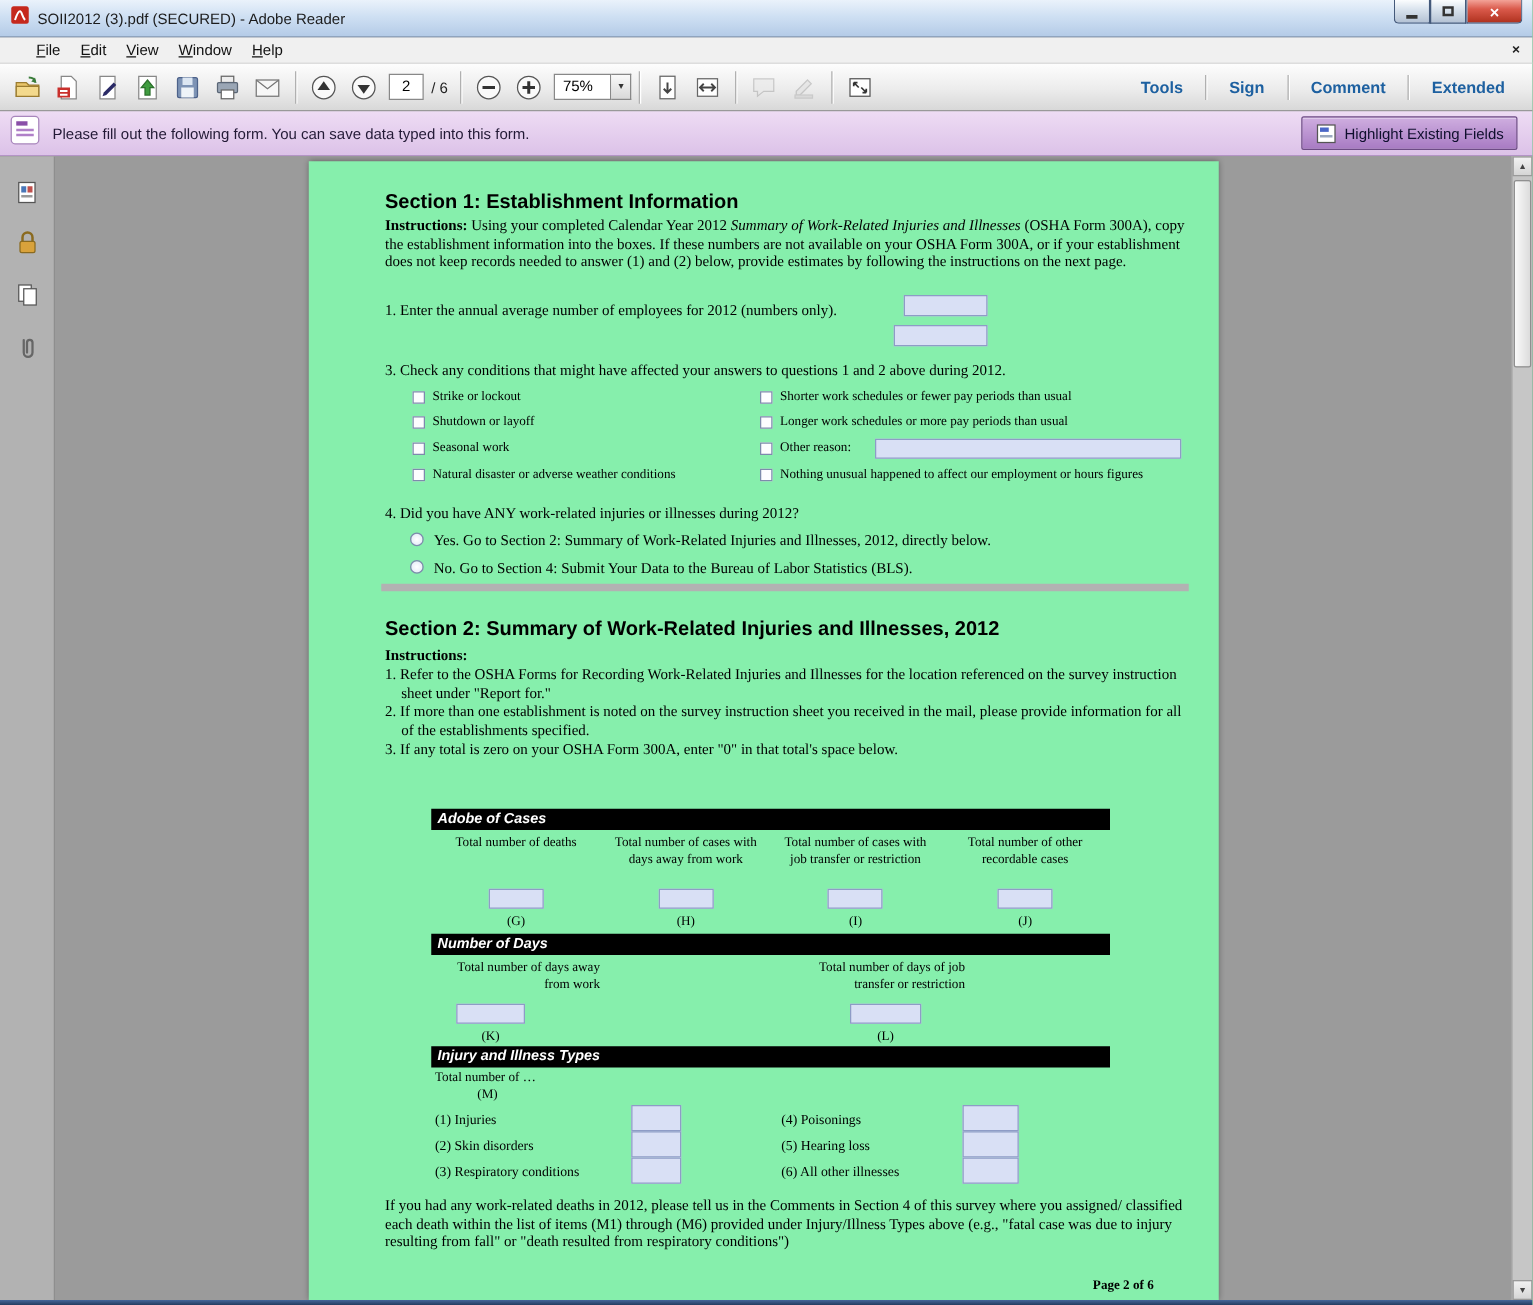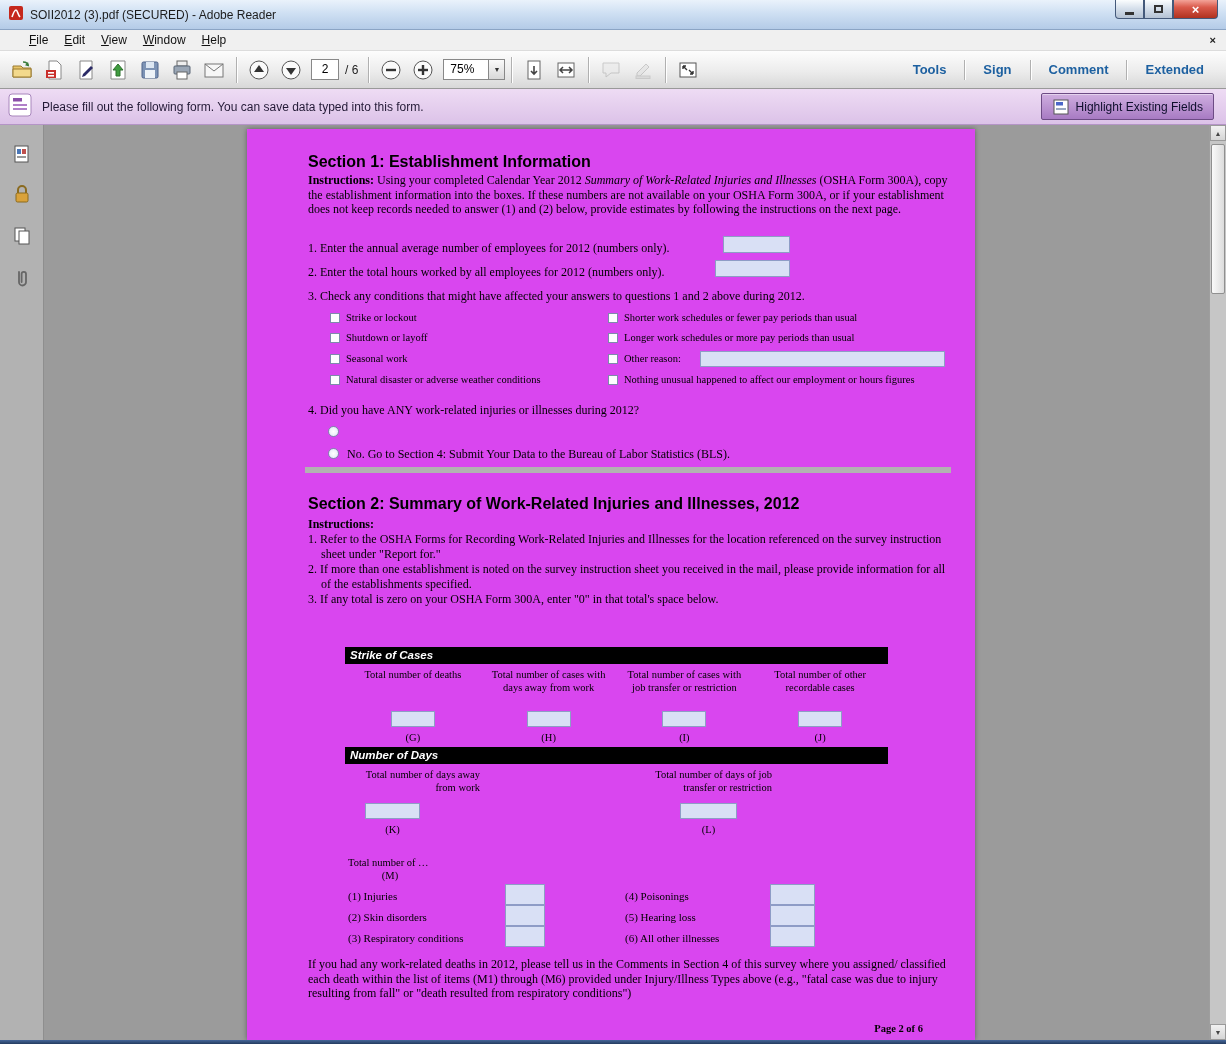--- a/index.html
+++ b/index.html
@@ -46,21 +46,21 @@
   .side-icon { position:absolute; left:11px; width:22px; height:22px; }
   .vscroll { position:absolute; right:0; top:0; width:17px; height:100%; background:#c6c6c6; border-left:1px solid #9e9e9e; }
   .scroll-btn { position:absolute; left:0; width:16px; height:16px; background:linear-gradient(#f2f2f2,#d5d5d5); border:1px solid #9a9a9a; display:flex; align-items:center; justify-content:center; font-size:7px; color:#444; }
   .scroll-btn.top { top:0; }
   .scroll-btn.bottom { bottom:0; }
   .scroll-thumb { position:absolute; left:1px; top:19px; width:14px; height:150px; background:linear-gradient(90deg,#fafafa,#dcdcdc); border:1px solid #909090; border-radius:2px; }
 
   .bottom-frame { height:4px; background:linear-gradient(#46679a,#243c60); }
 
   
-  .page { position:absolute; left:247px; top:4px; width:728px; height:911px; background:#d946ef; box-shadow:0 0 5px rgba(0,0,0,.4); font-family:"Liberation Serif",serif; color:#000; }
+  .page { position:absolute; left:247px; top:4px; width:728px; height:911px; background:#86efac; box-shadow:0 0 5px rgba(0,0,0,.4); font-family:"Liberation Serif",serif; color:#000; }
   .abs { position:absolute; }
   .sec-title { font-family:"Liberation Sans",sans-serif; font-weight:bold; font-size:16px; }
   .body-txt { font-size:12px; line-height:14.6px; }
   .field { background:#d9e0f5; border:1px solid #8e9cc6; }
   .cb { width:10px; height:10px; background:#fdfdff; border:1px solid #7e8aac; }
   .cb-label { font-size:10.5px; }
   .radio { width:11px; height:11px; border:1px solid #7e8aac; border-radius:50%; background:radial-gradient(#ffffff,#dfe6f5); }
   .radio-label { font-size:12px; }
   .divider { background:#b2b2b2; }
   .inst-item { font-size:12px; line-height:15px; padding-left:13px; text-indent:-13px; }
@@ -284,21 +284,20 @@
   <div class="page">
 
     <div class="abs sec-title" style="left:61px;top:24px">Section 1:  Establishment Information</div>
     <div class="abs body-txt" style="left:61px;top:44px;width:648px">
       <b>Instructions:</b><span> Using your completed Calendar Year 2012 </span><i>Summary of Work-Related Injuries and Illnesses</i><span>  (OSHA Form 300A), copy the establishment information into the boxes. If these numbers are not available on your OSHA Form 300A, or if your establishment does not keep records needed to answer (1) and (2) below, provide estimates by following the instructions on the next page.</span>
     </div>
 
     <div class="abs body-txt" style="left:61px;top:112px">1.  Enter the annual average number of employees for 2012 (numbers only).</div>
     <div class="abs field" style="left:476px;top:107px;width:67px;height:17px"></div>
 
-    <div class="abs body-txt" style="left:61px;top:136px">2.  Enter the total hours worked by all employees for 2012 (numbers only).</div>
     <div class="abs field" style="left:468px;top:131px;width:75px;height:17px"></div>
 
     <div class="abs body-txt" style="left:61px;top:160px">3.  Check any conditions that might have affected your answers to questions 1 and 2 above during 2012.</div>
 
     <div class="abs cb" style="left:83px;top:184px"></div>
     <div class="abs cb-label" style="left:99px;top:183px">Strike or lockout</div>
     <div class="abs cb" style="left:83px;top:204px"></div>
     <div class="abs cb-label" style="left:99px;top:203px">Shutdown or layoff</div>
     <div class="abs cb" style="left:83px;top:225px"></div>
     <div class="abs cb-label" style="left:99px;top:224px">Seasonal work</div>
@@ -310,36 +309,37 @@
     <div class="abs cb" style="left:361px;top:204px"></div>
     <div class="abs cb-label" style="left:377px;top:203px">Longer work schedules or more pay periods than usual</div>
     <div class="abs cb" style="left:361px;top:225px"></div>
     <div class="abs cb-label" style="left:377px;top:224px">Other reason:</div>
     <div class="abs field" style="left:453px;top:222px;width:245px;height:16px"></div>
     <div class="abs cb" style="left:361px;top:246px"></div>
     <div class="abs cb-label" style="left:377px;top:245px">Nothing unusual happened to affect our employment or hours figures</div>
 
     <div class="abs body-txt" style="left:61px;top:274px">4.  Did you have ANY work-related injuries or illnesses during 2012?</div>
     <div class="abs radio" style="left:81px;top:297px"></div>
+    <div class="abs radio-label" style="left:100px;top:296px">Yes. Go to Section 2: Summary of Work-Related Injuries and Illnesses, 2012, directly below.</div>
     <div class="abs radio" style="left:81px;top:319px"></div>
     <div class="abs radio-label" style="left:100px;top:318px">No.   Go to Section 4: Submit Your Data to the Bureau of Labor Statistics (BLS).</div>
 
     <div class="abs divider" style="left:58px;top:338px;width:646px;height:6px"></div>
 
     <div class="abs sec-title" style="left:61px;top:366px">Section 2:  Summary of Work-Related Injuries and Illnesses, 2012</div>
     <div class="abs body-txt" style="left:61px;top:388px;font-weight:bold">Instructions:</div>
     <div class="abs" style="left:61px;top:403px;width:650px">
       <div class="inst-item">1. Refer to the OSHA Forms for Recording Work-Related Injuries and Illnesses for the location referenced on the survey instruction sheet under "Report for."</div>
       <div class="inst-item">2. If more than one establishment is noted on the survey instruction sheet you received in the mail, please provide information for all of the establishments specified.</div>
       <div class="inst-item">3. If any total is zero on your OSHA Form 300A, enter "0" in that total's space below.</div>
     </div>
 
     <div class="abs" style="left:98px;top:518px;width:543px;height:302px">
 
-      <div class="t-bar" style="top:0">Strike of Cases</div>
+      <div class="t-bar" style="top:0">Adobe of Cases</div>
       <div class="t-cols" style="top:21px">
         <div class="t-col">
             <div class="t-col-label">Total number of deaths</div>
           </div>
         <div class="t-col">
             <div class="t-col-label">Total number of cases with days away from work</div>
           </div>
         <div class="t-col">
             <div class="t-col-label">Total number of cases with job transfer or restriction</div>
           </div>
@@ -369,20 +369,21 @@
       </div>
 
       <div class="t-bar" style="top:100px">Number of Days</div>
       <div class="abs small-lbl" style="left:0;top:121px;width:135px">Total number of days away from work</div>
       <div class="abs small-lbl" style="left:277px;top:121px;width:150px">Total number of days of job transfer or restriction</div>
       <div class="abs field" style="left:20px;top:156px;width:55px;height:16px"></div>
       <div class="abs field" style="left:335px;top:156px;width:57px;height:16px"></div>
       <div class="abs t-code" style="left:20px;top:177px;width:55px;text-align:center">(K)</div>
       <div class="abs t-code" style="left:335px;top:177px;width:57px;text-align:center">(L)</div>
 
+      <div class="t-bar" style="top:190px">Injury and Illness Types</div>
       <div class="abs small-lbl" style="left:3px;top:209px;text-align:left">Total number of …</div>
       <div class="abs t-code" style="left:0;top:223px;width:90px;text-align:center">(M)</div>
 
       <div class="abs type-lbl" style="left:3px;top:243px">(1)  Injuries</div>
       <div class="abs type-lbl" style="left:3px;top:264px">(2)  Skin disorders</div>
       <div class="abs type-lbl" style="left:3px;top:285px">(3)  Respiratory conditions</div>
       <div class="abs field" style="left:160px;top:237px;width:40px;height:21px"></div>
       <div class="abs field" style="left:160px;top:258px;width:40px;height:21px"></div>
       <div class="abs field" style="left:160px;top:279px;width:40px;height:21px"></div>
 

